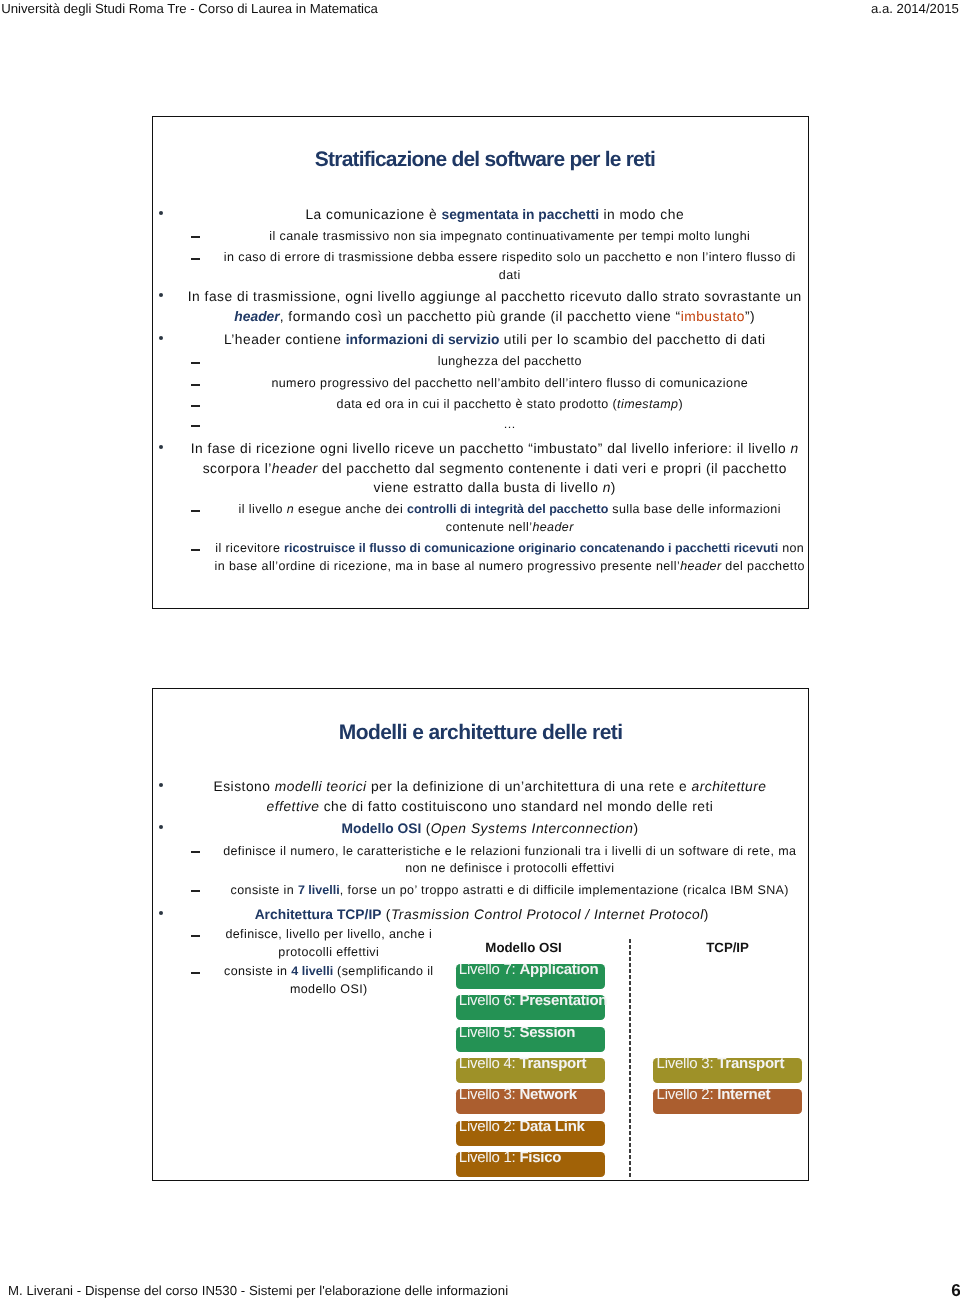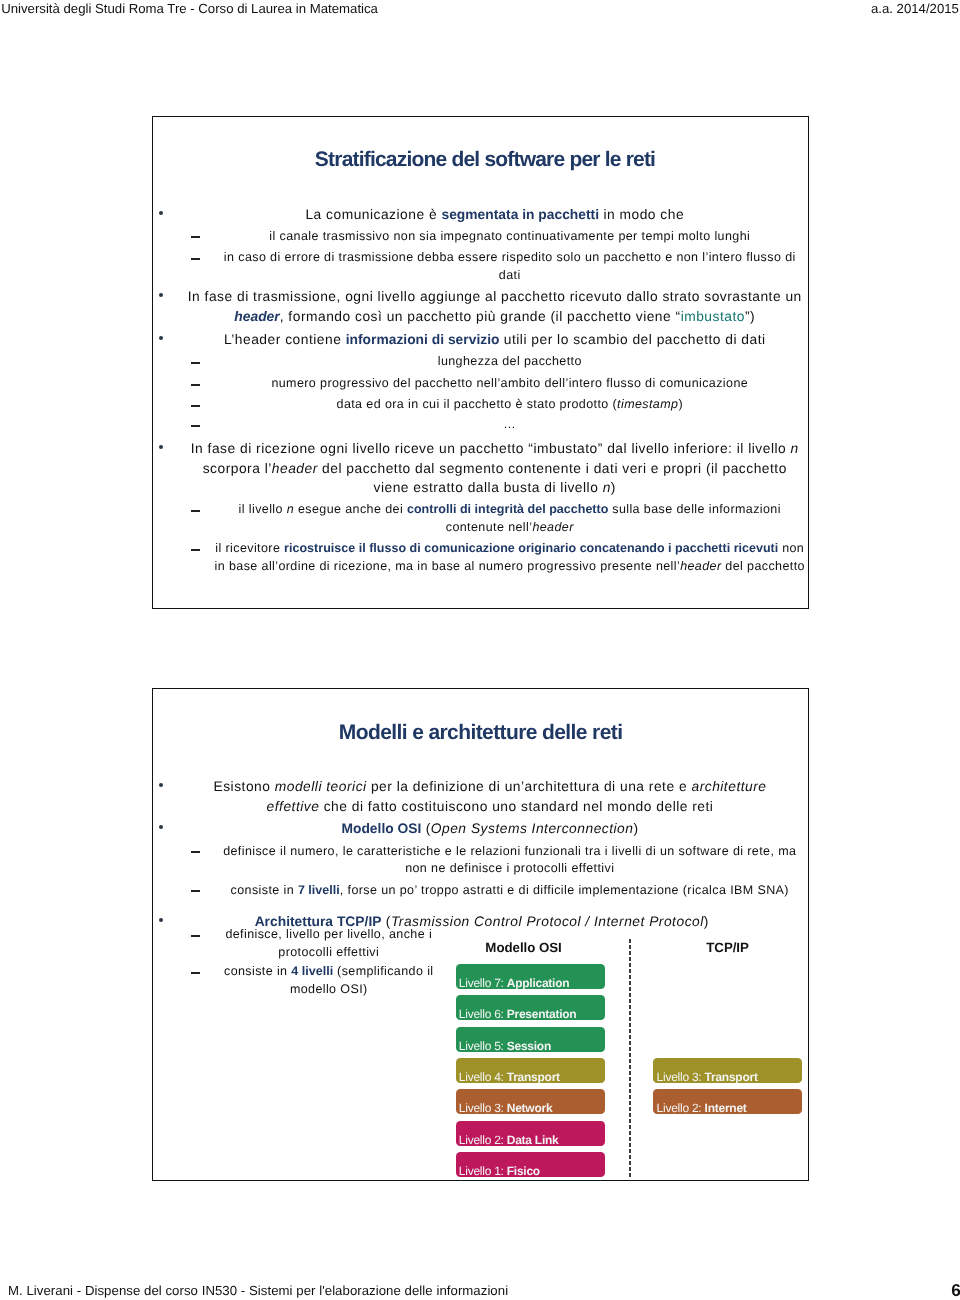--- a/index.html
+++ b/index.html
@@ -36,40 +36,40 @@
   .bl .txt{display:block;}
 
   .lvl1{font-size:13.8px;letter-spacing:0.5px;line-height:19.9px;}
   .lvl1 .mark{left:6.2px;top:6.0px;color:#2B3642;letter-spacing:0;}
   .lvl2{font-size:12.5px;letter-spacing:0.4px;line-height:17.4px;}
   .lvl2 .mark{left:38.1px;top:8.9px;font-size:0;letter-spacing:0;}
   .lvl2 .mark::before{content:"";display:block;width:9.3px;height:2px;background:#222;}
 
   .b-blue{font-weight:bold;color:#1F3864;letter-spacing:0.02px;}
   .bi-blue{font-weight:bold;font-style:italic;color:#1F3864;letter-spacing:0.02px;}
-  .muted{color:#0f766e;}
+  .muted{color:#c2410c;}
   .i{font-style:italic;}
 
   
   .diagram{position:absolute;left:0;top:0;width:100%;height:100%;}
   .dg-sep{position:absolute;width:1.2px;
       background-image:linear-gradient(to bottom,#3c3c3c 0 4px,rgba(0,0,0,0) 4px 6px);
       background-size:1.2px 6px;}
   .dg-head{position:absolute;font-family:"Liberation Sans",sans-serif;
       font-size:13.3px;font-weight:bold;letter-spacing:-0.05px;color:#131313;
       text-align:center;line-height:14px;}
   .lyr{position:absolute;border-radius:4.3px;box-sizing:border-box;
-       font-family:"Liberation Sans",sans-serif;font-size:12px;letter-spacing:-0.25px;
-       color:#f3f3f3;display:flex;align-items:flex-end;}
+       font-family:"Liberation Sans",sans-serif;font-size:15px;letter-spacing:-0.25px;
+       color:#f3f3f3;display:flex;align-items:flex-start;}
   .lyr .lbl{padding-left:3.3px;white-space:nowrap;line-height:12px;}
   .lyr .lbl b{font-weight:bold;}
   .c-green{background:#249254;}
   .c-olive{background:#9E9128;}
   .c-orange{background:#AB5E2F;}
-  .c-red{background:#be185d;}
+  .c-red{background:#a16207;}
 </style>
 </head>
 <body>
 
 <div class="page">
 
   <div class="runhead">
     <div class="rh-left">Università degli Studi Roma Tre - Corso di Laurea in Matematica</div>
     <div class="rh-right">a.a. 2014/2015</div>
   </div>
@@ -140,21 +140,21 @@
           <span class="txt"><span class="b-blue">Modello OSI</span> (<span class="i">Open Systems Interconnection</span>)</span>
         </div>
         <div class="bl lvl2" style="top: 153.6px; left: 0px; right: 0px; padding-left: 59.5px;">
           <span class="mark"></span>
           <span class="txt">definisce il numero, le caratteristiche e le relazioni funzionali tra i livelli di un software di rete, ma non ne definisce i protocolli effettivi</span>
         </div>
         <div class="bl lvl2" style="top: 192.6px; left: 0px; right: 0px; padding-left: 59.5px;">
           <span class="mark"></span>
           <span class="txt">consiste in <span class="b-blue">7 livelli</span>, forse un po’ troppo astratti e di difficile implementazione (ricalca IBM SNA)</span>
         </div>
-        <div class="bl lvl1" style="top: 223px; left: 0px; right: 12.5px; padding-left: 16px;">
+        <div class="bl lvl1" style="top: 216px; left: 0px; right: 12.5px; padding-left: 16px;">
           <span class="mark"></span>
           <span class="txt"><span class="b-blue">Architettura TCP/IP</span> (<span class="i">Trasmission Control Protocol / Internet Protocol</span>)</span>
         </div>
         <div class="bl lvl2" style="top: 237.3px; left: 0px; right: 362px; padding-left: 59.5px;">
           <span class="mark"></span>
           <span class="txt">definisce, livello per livello, anche i protocolli effettivi</span>
         </div>
         <div class="bl lvl2" style="top: 274.4px; left: 0px; right: 362px; padding-left: 59.5px;">
           <span class="mark"></span>
           <span class="txt">consiste in <span class="b-blue">4 livelli</span> (semplificando il modello OSI)</span>

